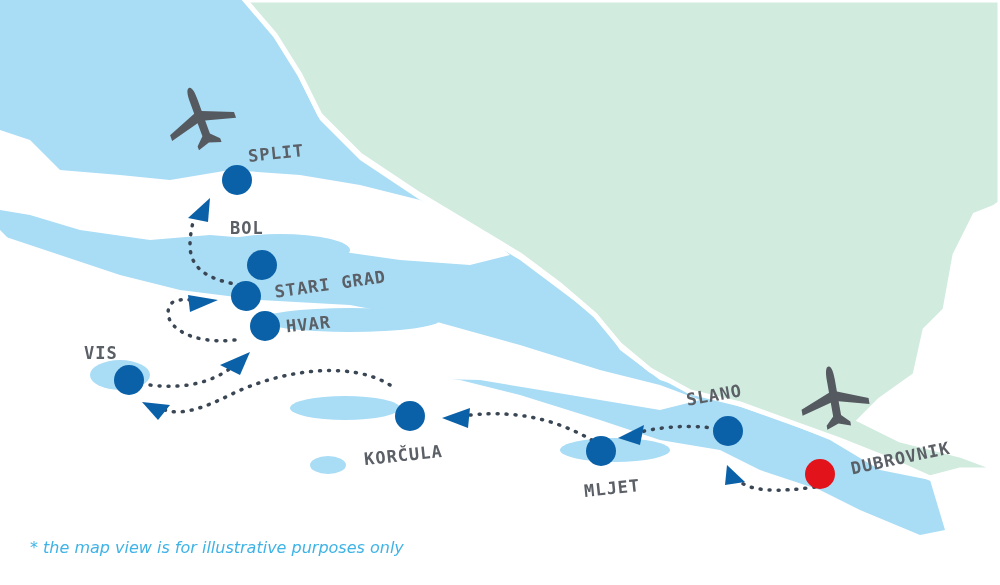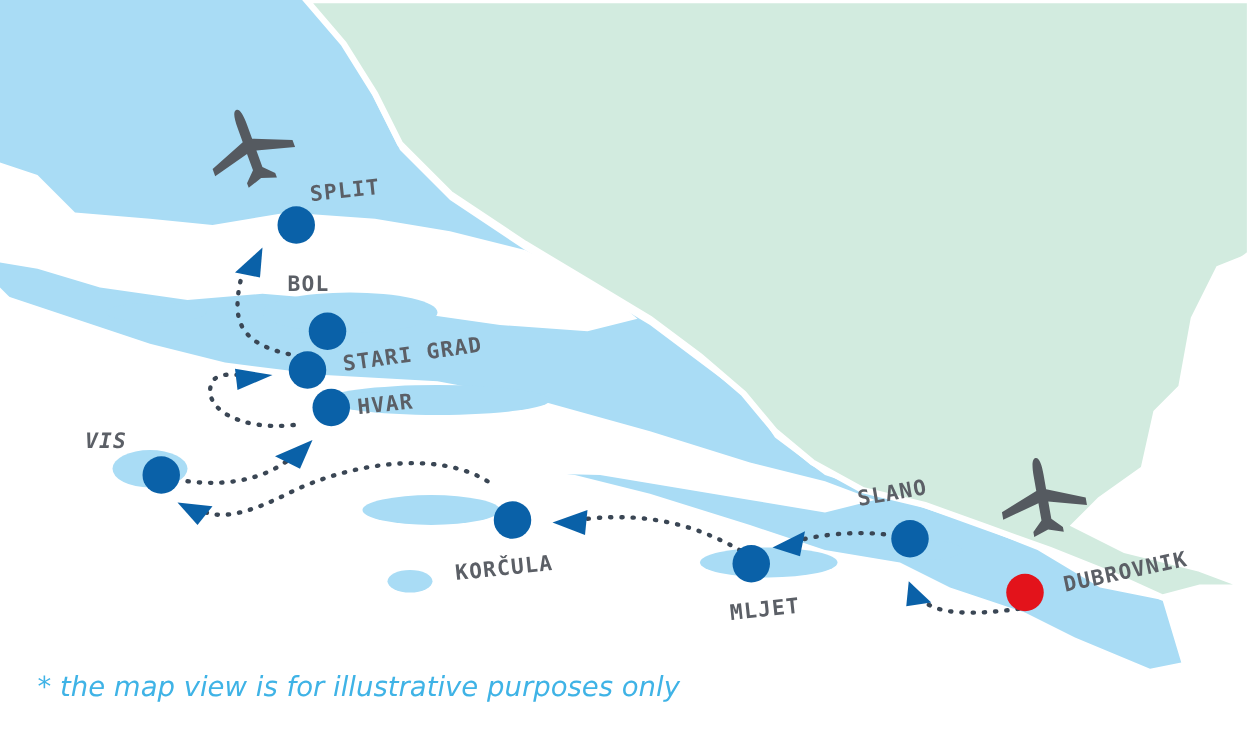--- a/index.html
+++ b/index.html
@@ -1,19 +1,19 @@
 <!DOCTYPE html>
 <html><head>
 <meta charset="utf-8">
 <style>
   html, body { margin:0; padding:0; background:#ffffff; }
   body { width:1000px; height:585px; position:relative; overflow:hidden; font-family:"Liberation Sans", sans-serif; }
   #map { position:absolute; left:0; top:0; width:1000px; height:585px; }
   .label { position:absolute; font-family:"DejaVu Sans Mono", monospace; font-weight:bold; font-size:17px; color:#5b5f66; letter-spacing:1px; white-space:nowrap; }
-  .note { position:absolute; left:30px; top:538px; font-family:"DejaVu Sans", sans-serif; font-style:italic; font-size:22px; color:#3fb3e6; white-space:nowrap; }
+  .note { position:absolute; left:30px; top:538px; font-family:"DejaVu Sans", sans-serif; font-style:italic; font-size:16px; color:#3fb3e6; white-space:nowrap; }
 </style>
 </head>
 <body>
 
 <svg id="map" viewBox="0 0 1000 585" xmlns="http://www.w3.org/2000/svg">
 
   <rect x="0" y="0" width="1000" height="585" fill="#ffffff"></rect>
   <path fill="#a9dcf5" d="M0,0 L250,0 L280,40 L300,80 L320,120 L360,160 L420,200 L470,230 L520,260 L560,290 L600,320 L620,350 L660,380 L720,400 L780,420 L830,440 L880,470 L930,480 L945,530 L920,535 L860,510 L820,490 L760,470 L720,450 L660,440 L600,420 L520,395 L460,380 L380,370 L300,380 L220,390 L160,395 L120,390 L90,370 L60,340 L40,300 L20,250 L0,230 Z"></path>
 
   <path fill="#d2ebdf" stroke="#ffffff" stroke-width="5" d="M245,0 L1000,0 L1000,205 L975,215 L955,255 L945,310 L925,330 L915,375 L880,400 L860,420 L900,440 L960,455 L1000,470 L1000,470 L960,470 L930,478 L890,460 L840,440 L790,422 L740,404 L690,392 L650,370 L620,345 L595,315 L560,285 L520,255 L470,225 L420,195 L360,155 L320,115 L300,75 L275,35 Z"></path>
@@ -69,19 +69,19 @@
   </g>
   <g transform="translate(834,398) rotate(-10)" fill="#555a60">
     <path d="M0,-32 C3,-32 4,-26 4,-18 L4,-6 L34,6 L34,12 L4,4 L4,18 L12,26 L12,30 L0,26 L-12,30 L-12,26 L-4,18 L-4,4 L-34,12 L-34,6 L-4,-6 L-4,-18 C-4,-26 -3,-32 0,-32 Z"></path>
   </g>
 </svg>
 
 <div class="label" style="left:248px;top:143px;transform:rotate(-6deg);">SPLIT</div>
 <div class="label" style="left:230px;top:218px;">BOL</div>
 <div class="label" style="left:274px;top:274px;transform:rotate(-8deg);">STARI GRAD</div>
 <div class="label" style="left:286px;top:314px;transform:rotate(-6deg);">HVAR</div>
-<div class="label" style="left:68px;top:343px;font-style:italic;">VIS</div>
+<div class="label" style="left:84px;top:343px;">VIS</div>
 <div class="label" style="left:364px;top:445px;transform:rotate(-6deg);">KORČULA</div>
 <div class="label" style="left:584px;top:478px;transform:rotate(-6deg);">MLJET</div>
 <div class="label" style="left:686px;top:385px;transform:rotate(-10deg);">SLANO</div>
 <div class="label" style="left:850px;top:448px;transform:rotate(-12deg);">DUBROVNIK</div>
 
 <div class="note">* the map view is for illustrative purposes only</div>
 
 </body></html>

